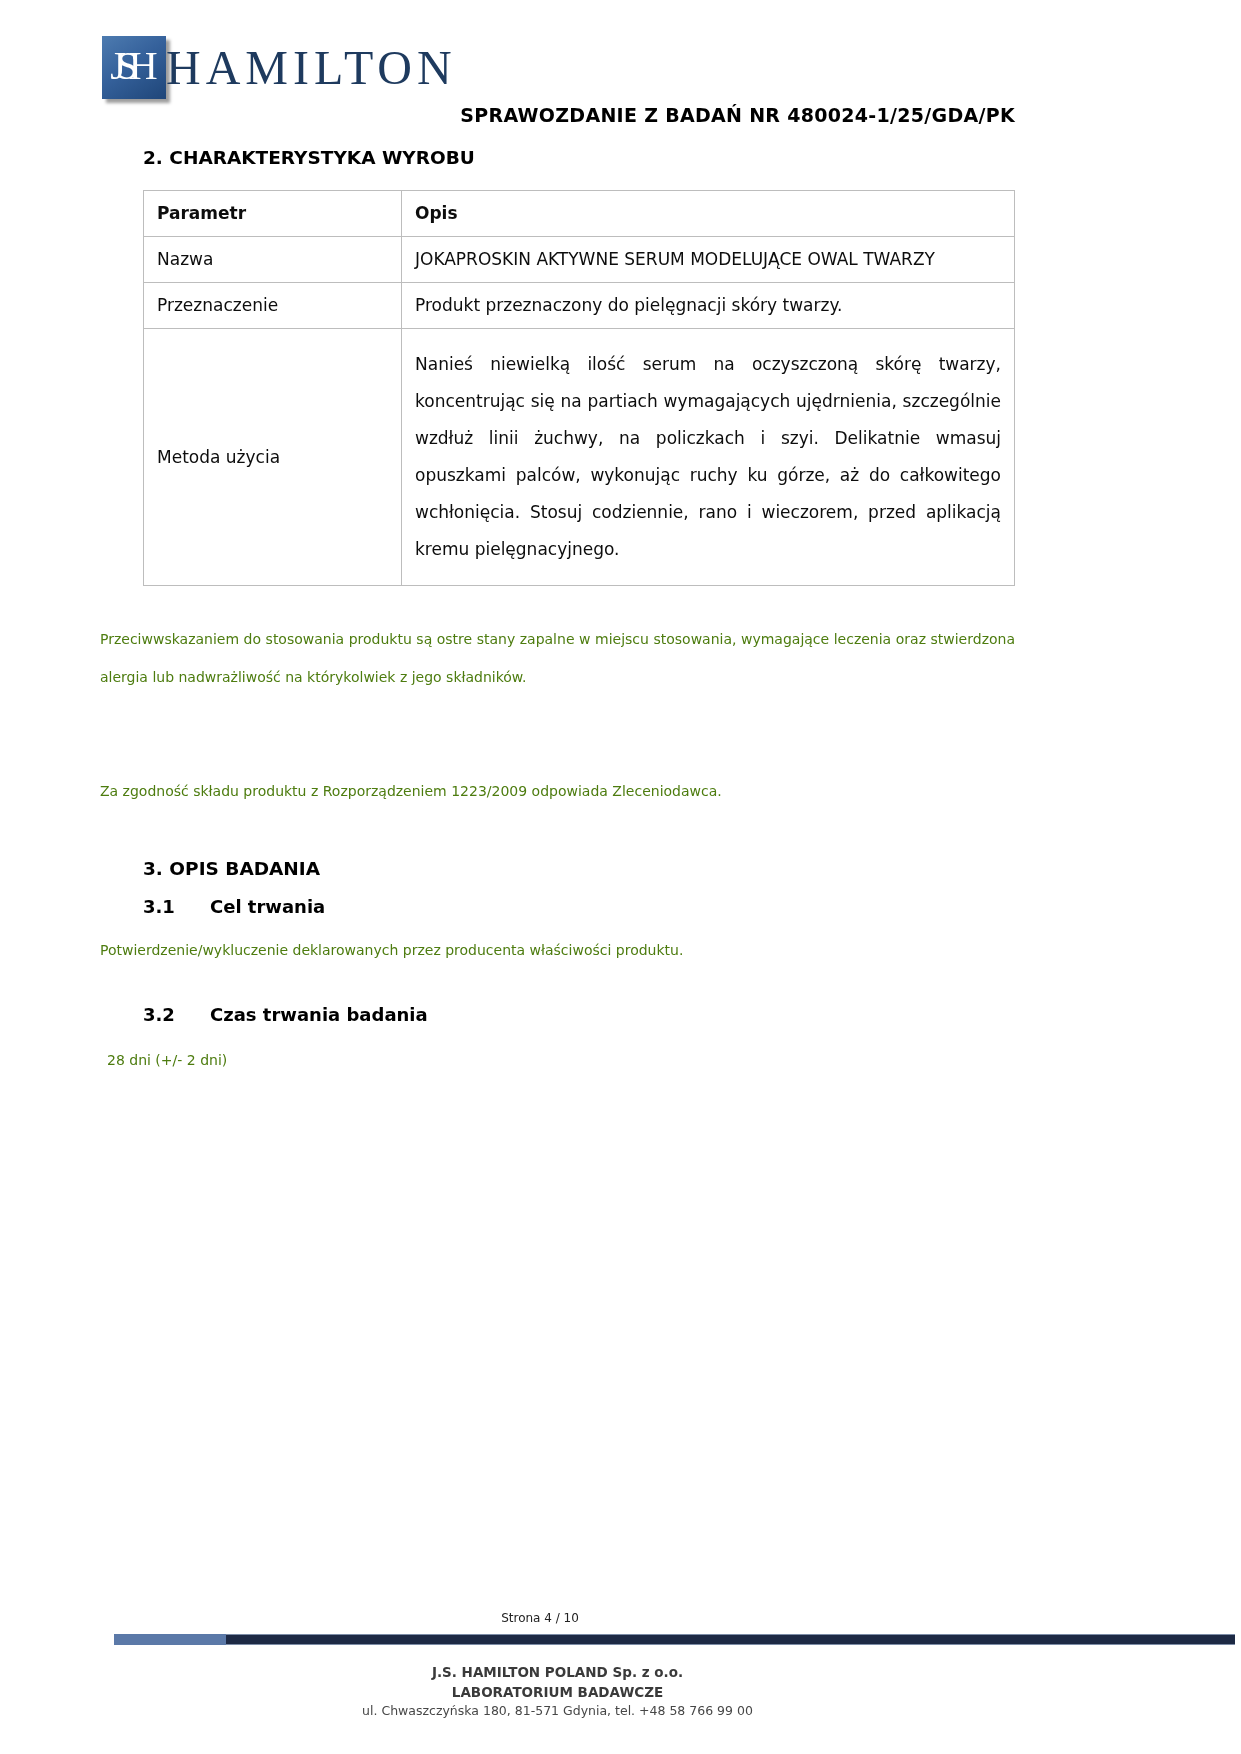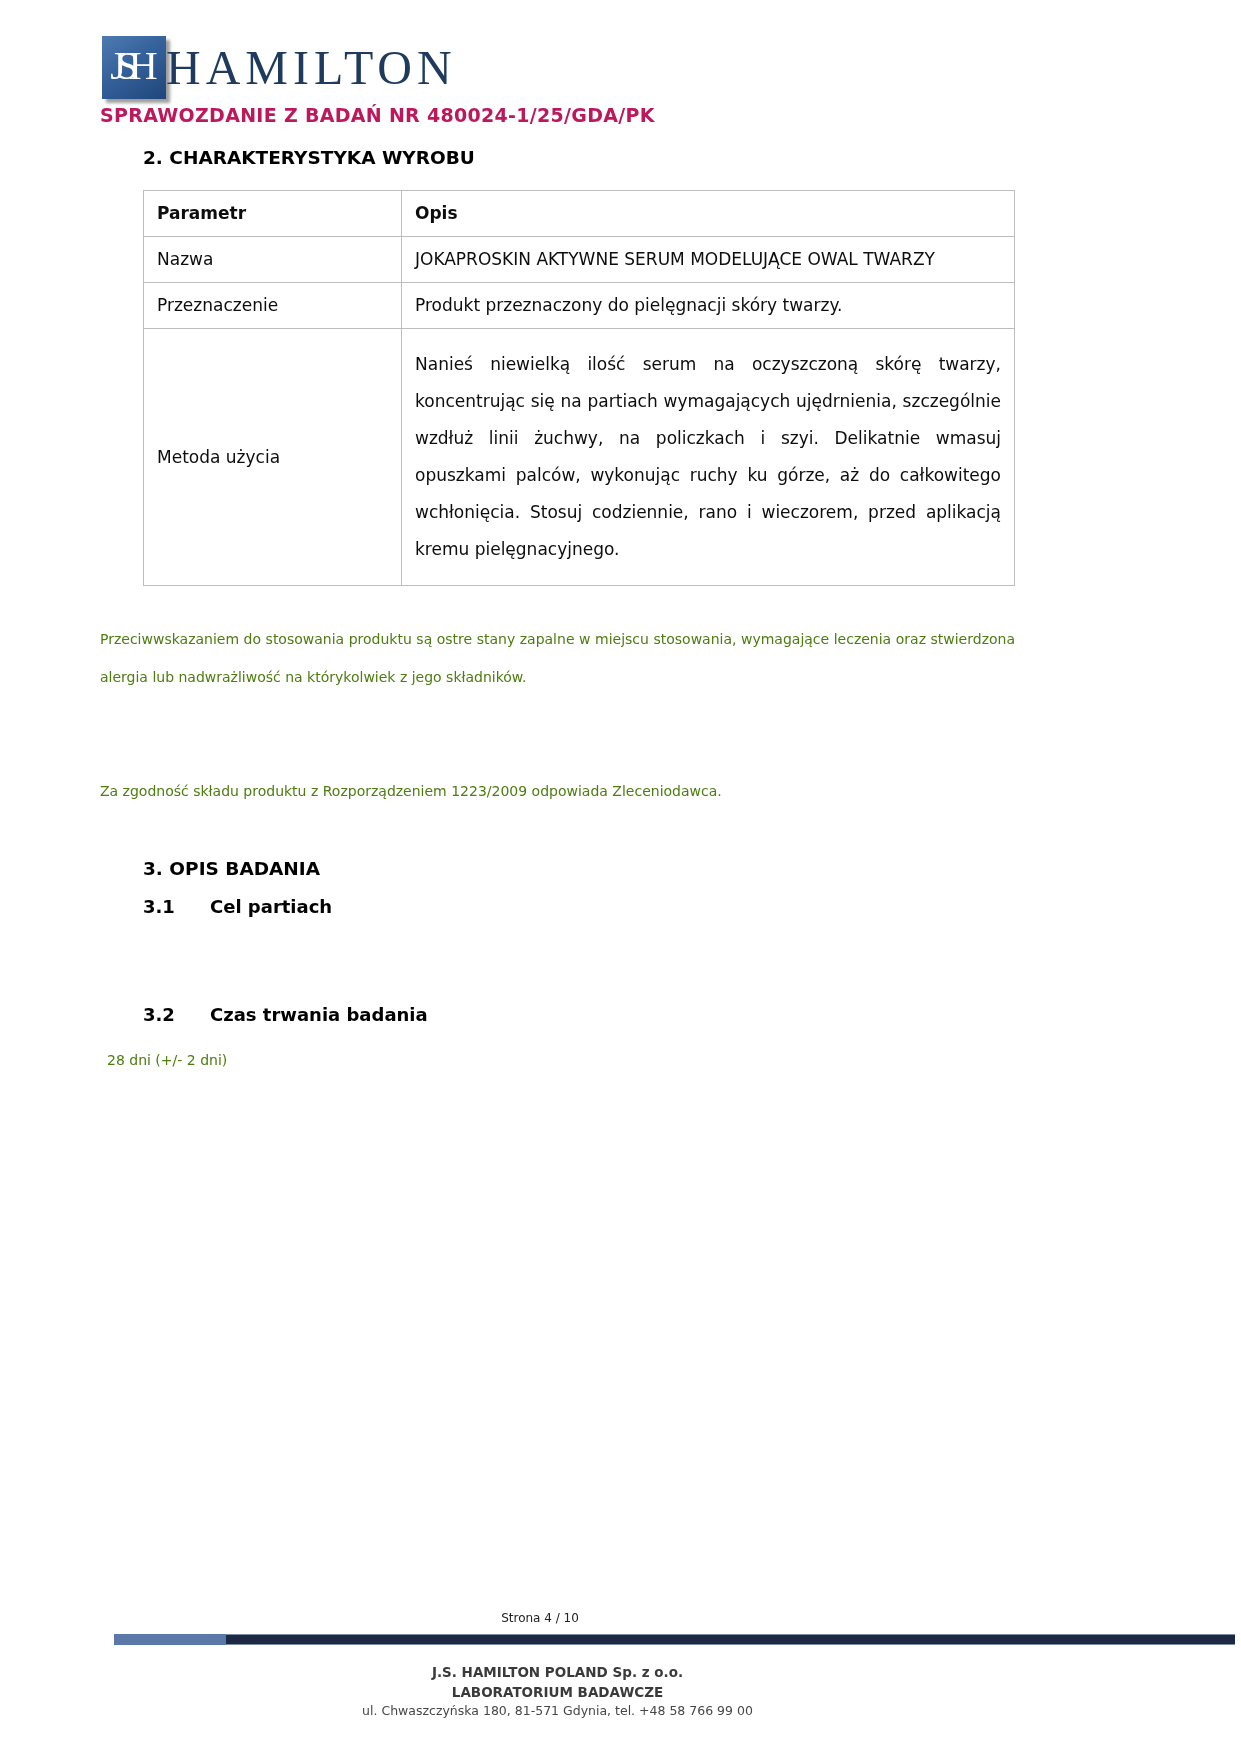--- a/index.html
+++ b/index.html
@@ -25,22 +25,22 @@
     color:#ffffff; font-size:40px; letter-spacing:-0.24em;
     padding-right:0.24em; line-height:1; transform:translateY(-2px);
   }
   .logo-brand {
     font-family:"Liberation Serif","DejaVu Serif",serif;
     color:#1e3a5e; font-size:48px; letter-spacing:5px; line-height:1;
   }
   
   .report-title {
     position:absolute; top:104px; left:100px; width:915px;
-    text-align:left; font-size:19px; font-weight:bold; letter-spacing:0.3px;
-    color:#be185d;
+    text-align:right; font-size:19px; font-weight:bold; letter-spacing:0.3px;
+    color:#000000;
   }
   .h-sec { position:absolute; font-size:18.5px; font-weight:bold; color:#000; }
   .h2 { top:147px; left:143px; }
   .h3 { top:858px; left:143px; }
   .h-sub { position:absolute; left:143px; font-size:18px; font-weight:bold; color:#000; }
   .sub-num { display:inline-block; width:67px; }
   .sub31 { top:896px; }
   .sub32 { top:1004px; }
   .para { position:absolute; left:100px; width:915px; font-size:14px; line-height:38px; color:#4d7c0f; }
   .justify { text-align:justify; text-justify:inter-word; }
@@ -121,22 +121,23 @@
     </tr>
   </tbody>
     </table>
 
   <div class="para para1 justify">Przeciwwskazaniem do stosowania produktu są ostre stany zapalne w miejscu stosowania, wymagające leczenia oraz stwierdzona alergia lub nadwrażliwość na którykolwiek z jego składników.</div>
   <div class="para para2">Za zgodność składu produktu z Rozporządzeniem 1223/2009 odpowiada Zleceniodawca.</div>
 
   <div class="h-sec h3">3. OPIS BADANIA</div>
 
   <div class="h-sub sub31">
-    <span class="sub-num">3.1</span><span>Cel partiach</span>
+    <span class="sub-num">3.1</span><span>Cel trwania</span>
   </div>
+  <div class="para body31">Potwierdzenie/wykluczenie deklarowanych przez producenta właściwości produktu.</div>
 
   <div class="h-sub sub32">
     <span class="sub-num">3.2</span><span>Czas trwania badania</span>
   </div>
   <div class="para body32">28 dni (+/- 2 dni)</div>
 
   <div class="page-num">Strona 4 / 10</div>
 
   <div class="footer-bar">
     <div class="seg-light"></div>

